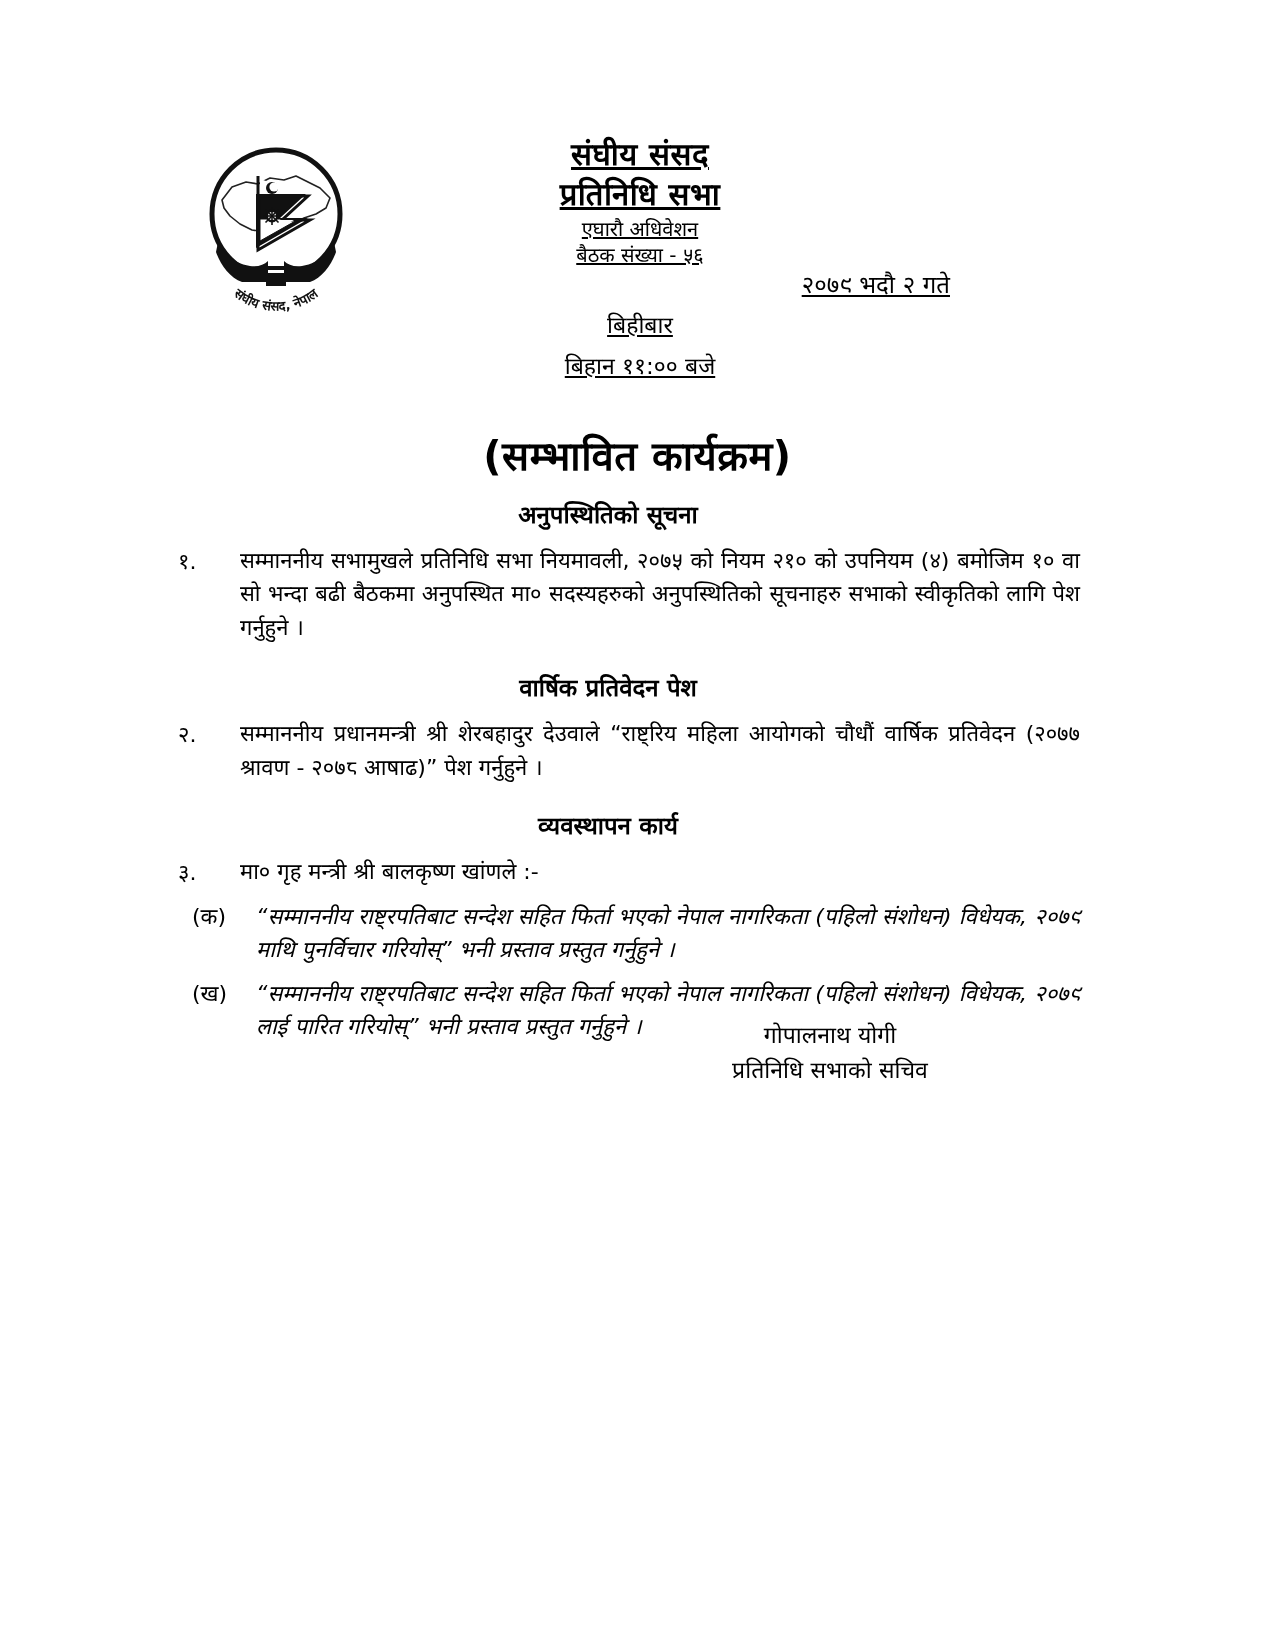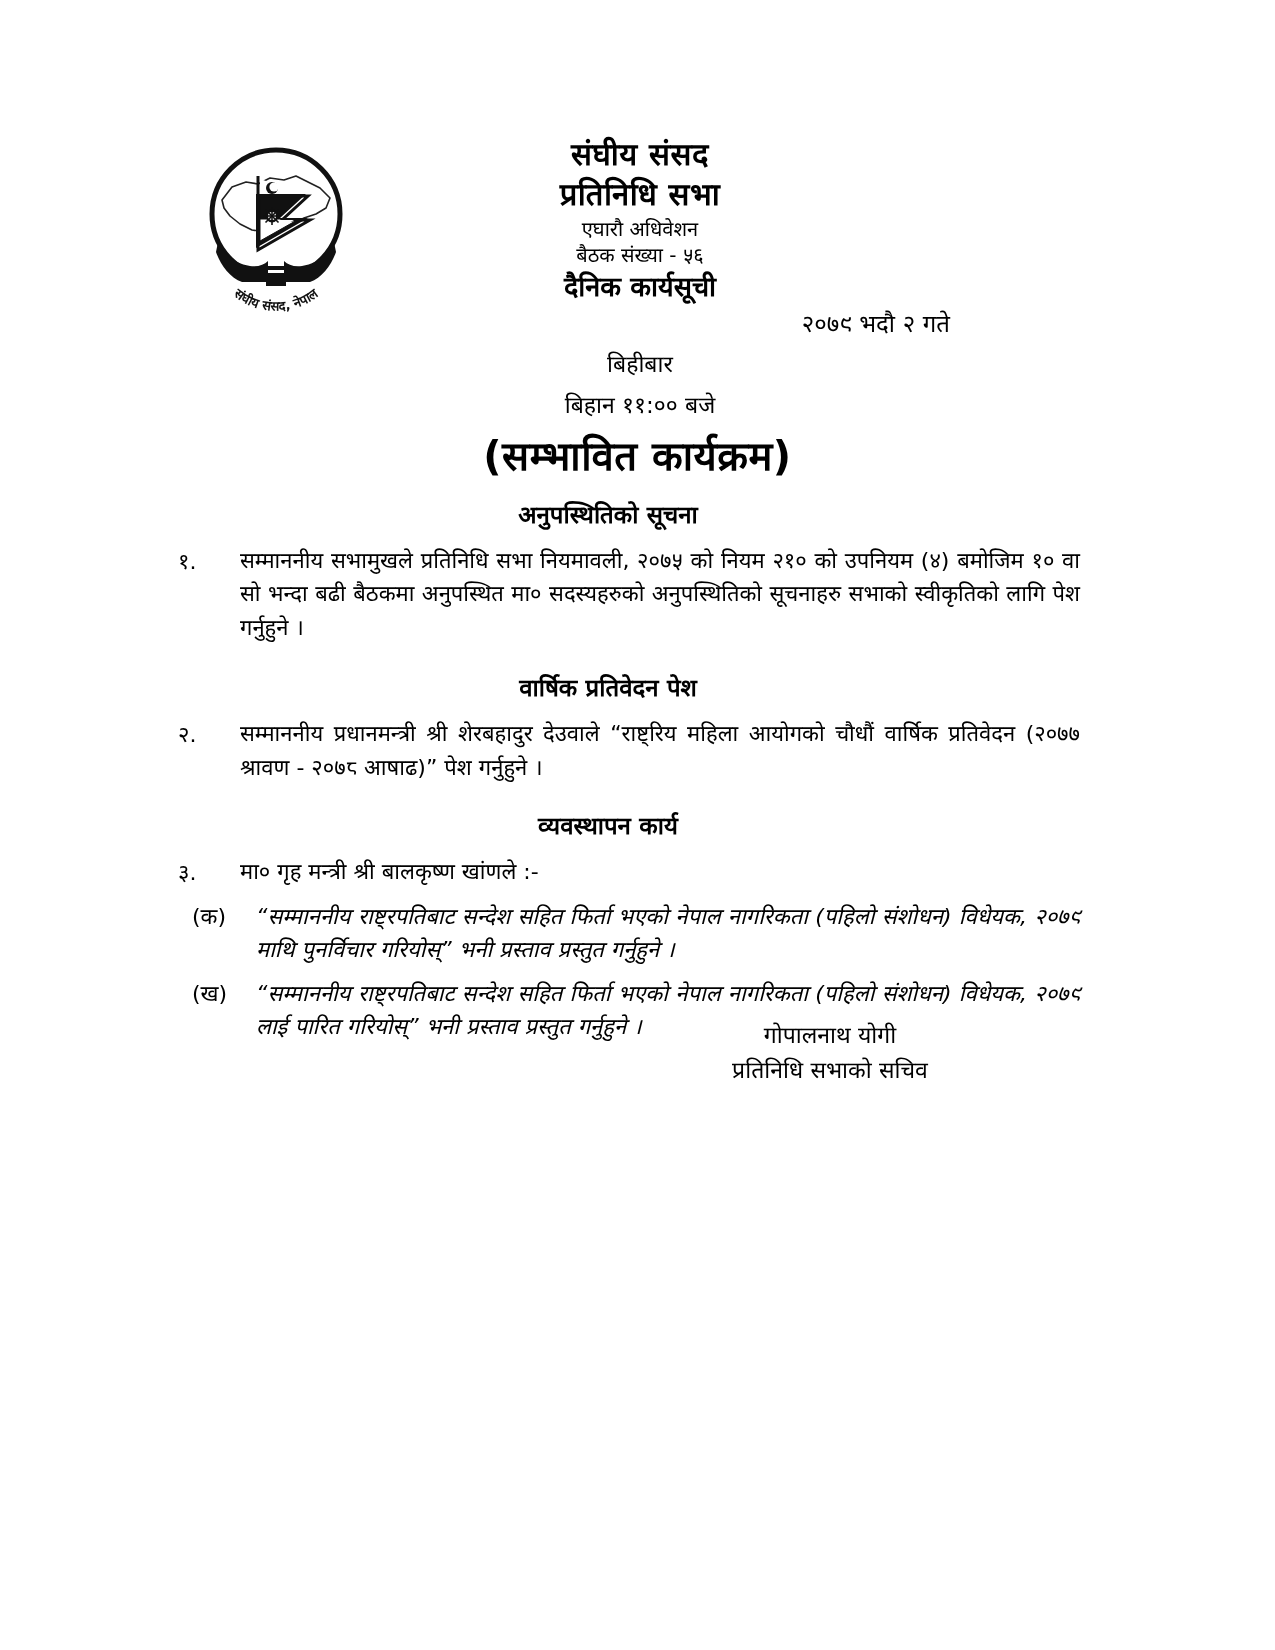--- a/index.html
+++ b/index.html
@@ -38,20 +38,21 @@
   .emblem-wrap svg { display: block; width: 160px; height: 185px; }
 
   
   .header-block {
     position: absolute;
     left: 330px;
     top: 136px;
     width: 620px;
     text-align: center;
     line-height: 1.18;
+    text-decoration: underline;
   }
   .hdr-line1, .hdr-line2 {
     font-size: 31px;
     font-weight: bold;
     letter-spacing: 0.5px;
     margin: 0 0 3px 0;
   }
   .hdr-line2 { margin-bottom: 6px; }
   .hdr-session {
     font-size: 20px;
@@ -227,21 +228,20 @@
         <textPath href="#capArc" startOffset="50%" text-anchor="middle">संघीय संसद, नेपाल</textPath>
       </text>
     </svg>
   </div>
 
   <div class="header-block">
     <div class="hdr-line1">संघीय संसद</div>
     <div class="hdr-line2">प्रतिनिधि सभा</div>
     <div class="hdr-session">एघारौ अधिवेशन</div>
     <div class="hdr-sitting">बैठक संख्या - ५६</div>
-    <div class="hdr-karyasuchi">दैनिक कार्यसूची</div>
     <div class="hdr-date">२०७९ भदौ २ गते</div>
     <div class="hdr-day">बिहीबार</div>
     <div class="hdr-time">बिहान ११:०० बजे</div>
   </div>
 
   <div class="main-title">(सम्भावित कार्यक्रम)</div>
 
   <div class="content">
 
     <div class="section-heading sec1">अनुपस्थितिको सूचना</div>

